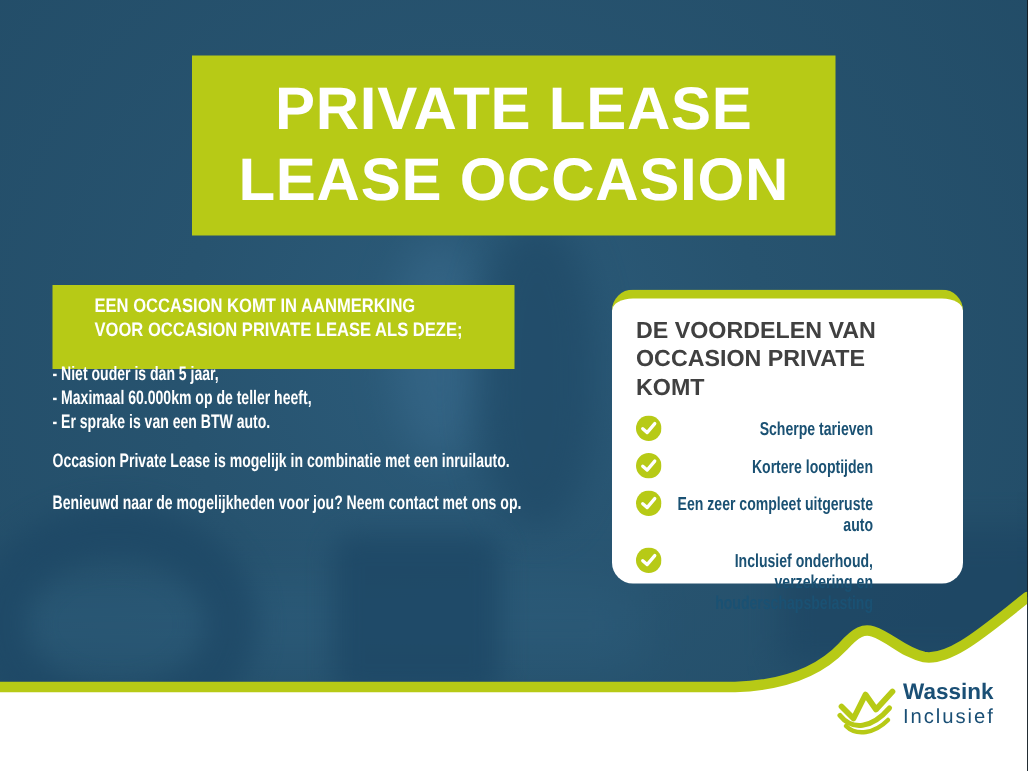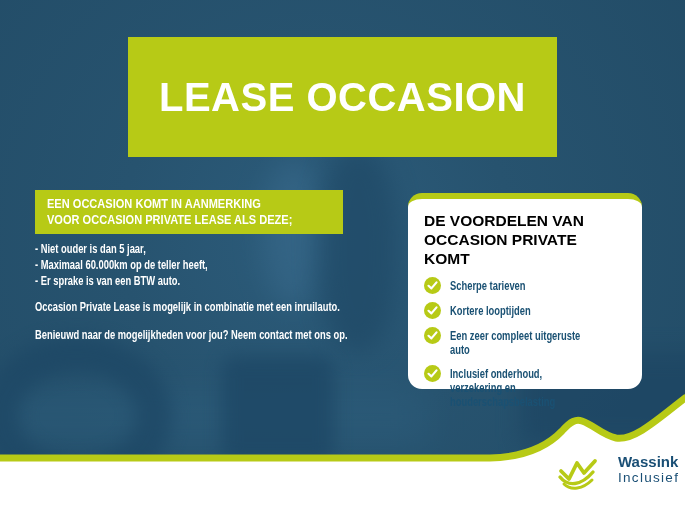--- a/index.html
+++ b/index.html
@@ -20,72 +20,73 @@
   
   .banner {
     position:absolute; left:128px; top:37px; width:429px; height:120px;
     background:#b7ca16; color:#fff; display:flex; flex-direction:column;
     align-items:center; justify-content:center;
     font-weight:bold; font-size:40px; line-height:47px; letter-spacing:.5px; text-align:center;
   }
 
   
   .elig-head {
-    position:absolute; left:35px; top:190px; width:308px; height:44px; box-sizing:border-box;
+    position:absolute; left:35px; top:190px; width:308px; height:56px; box-sizing:border-box;
     background:#b7ca16; color:#fff; font-weight:bold; font-size:13px; line-height:16px;
-    padding:6px 12px;
+    padding:6px 28px;
   }
   .elig-head .squeeze { display:block; transform:scaleX(.85); transform-origin:0 0; white-space:nowrap; }
   .elig-body {
     position:absolute; left:35px; top:241px; width:560px;
     color:#fff; font-weight:bold; font-size:13px; line-height:16px;
     transform:scaleX(.72); transform-origin:0 0;
   }
   .elig-body .crit { white-space:nowrap; }
   .elig-body .note { margin-top:10px; white-space:nowrap; }
   .elig-body .note + .note { margin-top:12px; }
 
   
   .card {
     position:absolute; left:408px; top:193px; width:234px; height:196px; box-sizing:border-box;
     background:#fff; border-radius:14px; border-top:6px solid #b7ca16;
     padding:12px 16px 0 16px;
   }
-  .card-title { color:#000000; font-weight:bold; font-size:15.5px; line-height:19px; }
-  .benefits { margin-top:9px; }
+  .card-title { color:#404040; font-weight:bold; font-size:15.5px; line-height:19px; }
+  .benefits { margin-top:9px;text-align:right; }
   .benefit { display:flex; align-items:flex-start; margin-bottom:8px; }
   .benefit .chk { flex:0 0 17px; width:17px; height:17px; margin-right:9px; margin-top:0px; }
   .benefit .lbl {
     color:#1a5173; font-weight:bold; font-size:12.5px; line-height:14px;
     width:250px; transform:scaleX(.75); transform-origin:0 0; padding-top:2px;
   }
 
   
   .wave { position:absolute; left:0; top:0; width:685px; height:514px; pointer-events:none; }
 
   
   .logo { position:absolute; left:556px; top:454px; display:flex; align-items:flex-start; }
   .logo-mark { width:44px; height:38px; margin-top:2px; }
-  .logo-text { margin-left:18px; color:#1a4f75; }
+  .logo-text { margin-left:2px; color:#1a4f75; }
   .logo-name { font-weight:bold; font-size:15px; line-height:16px; }
   .logo-sub  { font-size:13.5px; line-height:15px; letter-spacing:1.3px; margin-top:0px; }
 </style>
 </head>
 <body>
 
 <div class="stage">
 
   <div class="ph ph-face"></div>
   <div class="ph ph-hair"></div>
   <div class="ph ph-band"></div>
   <div class="ph ph-arch"></div>
   <div class="ph ph-seat"></div>
   <div class="ph ph-right"></div>
 
   <div class="banner">
+    <span>PRIVATE LEASE</span>
     <span>LEASE OCCASION</span>
   </div>
 
   <div class="elig-head">
     <span class="squeeze">EEN OCCASION KOMT IN AANMERKING</span>
     <span class="squeeze">VOOR OCCASION PRIVATE LEASE ALS DEZE;</span>
   </div>
 
   <div class="elig-body">
     <div class="crit">- Niet ouder is dan 5 jaar,</div>

